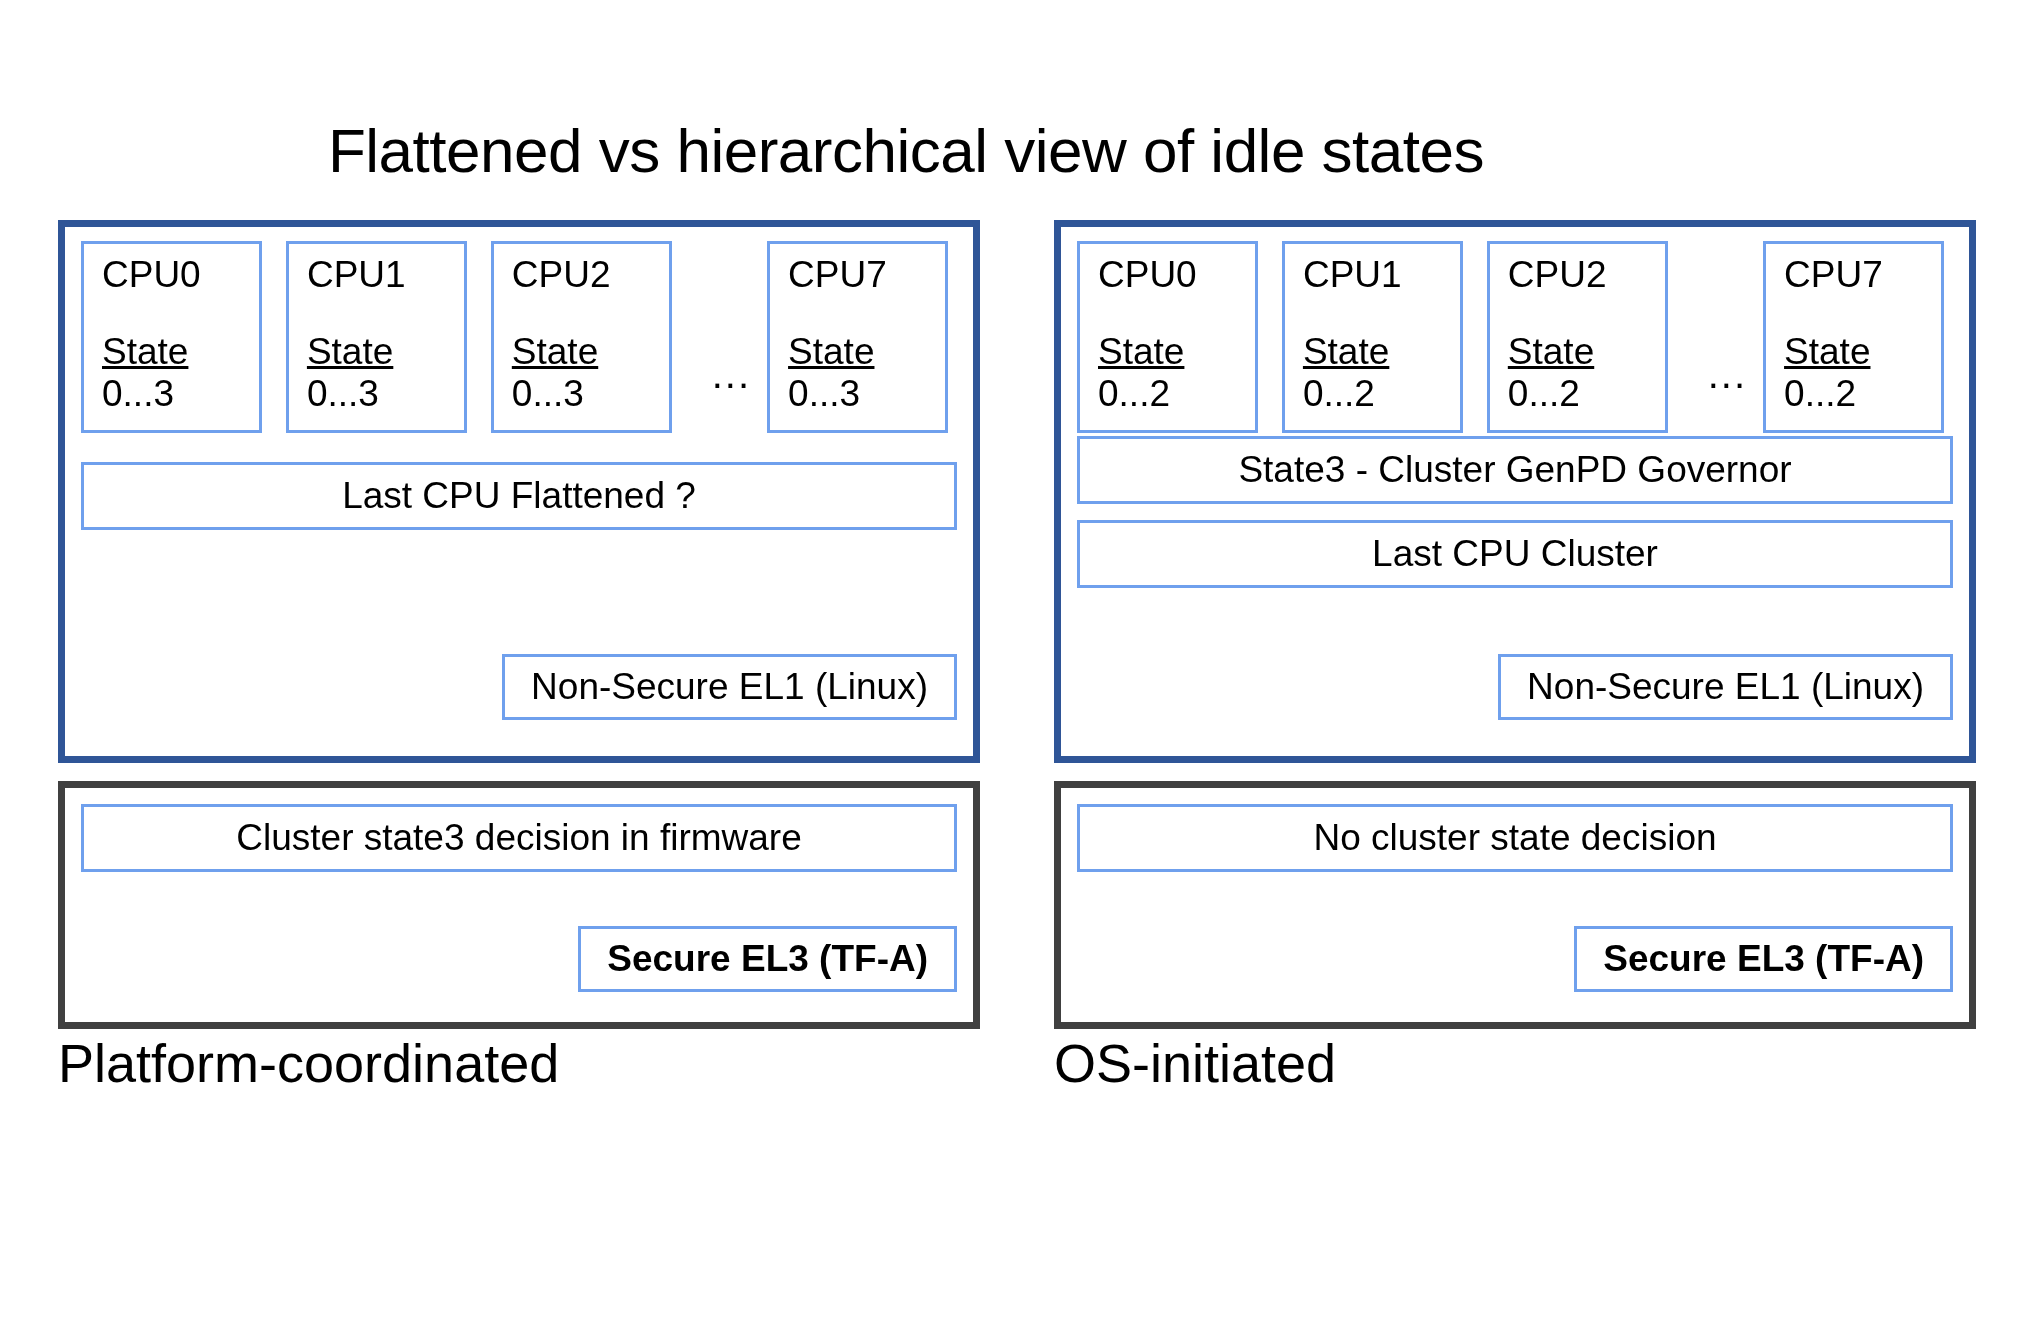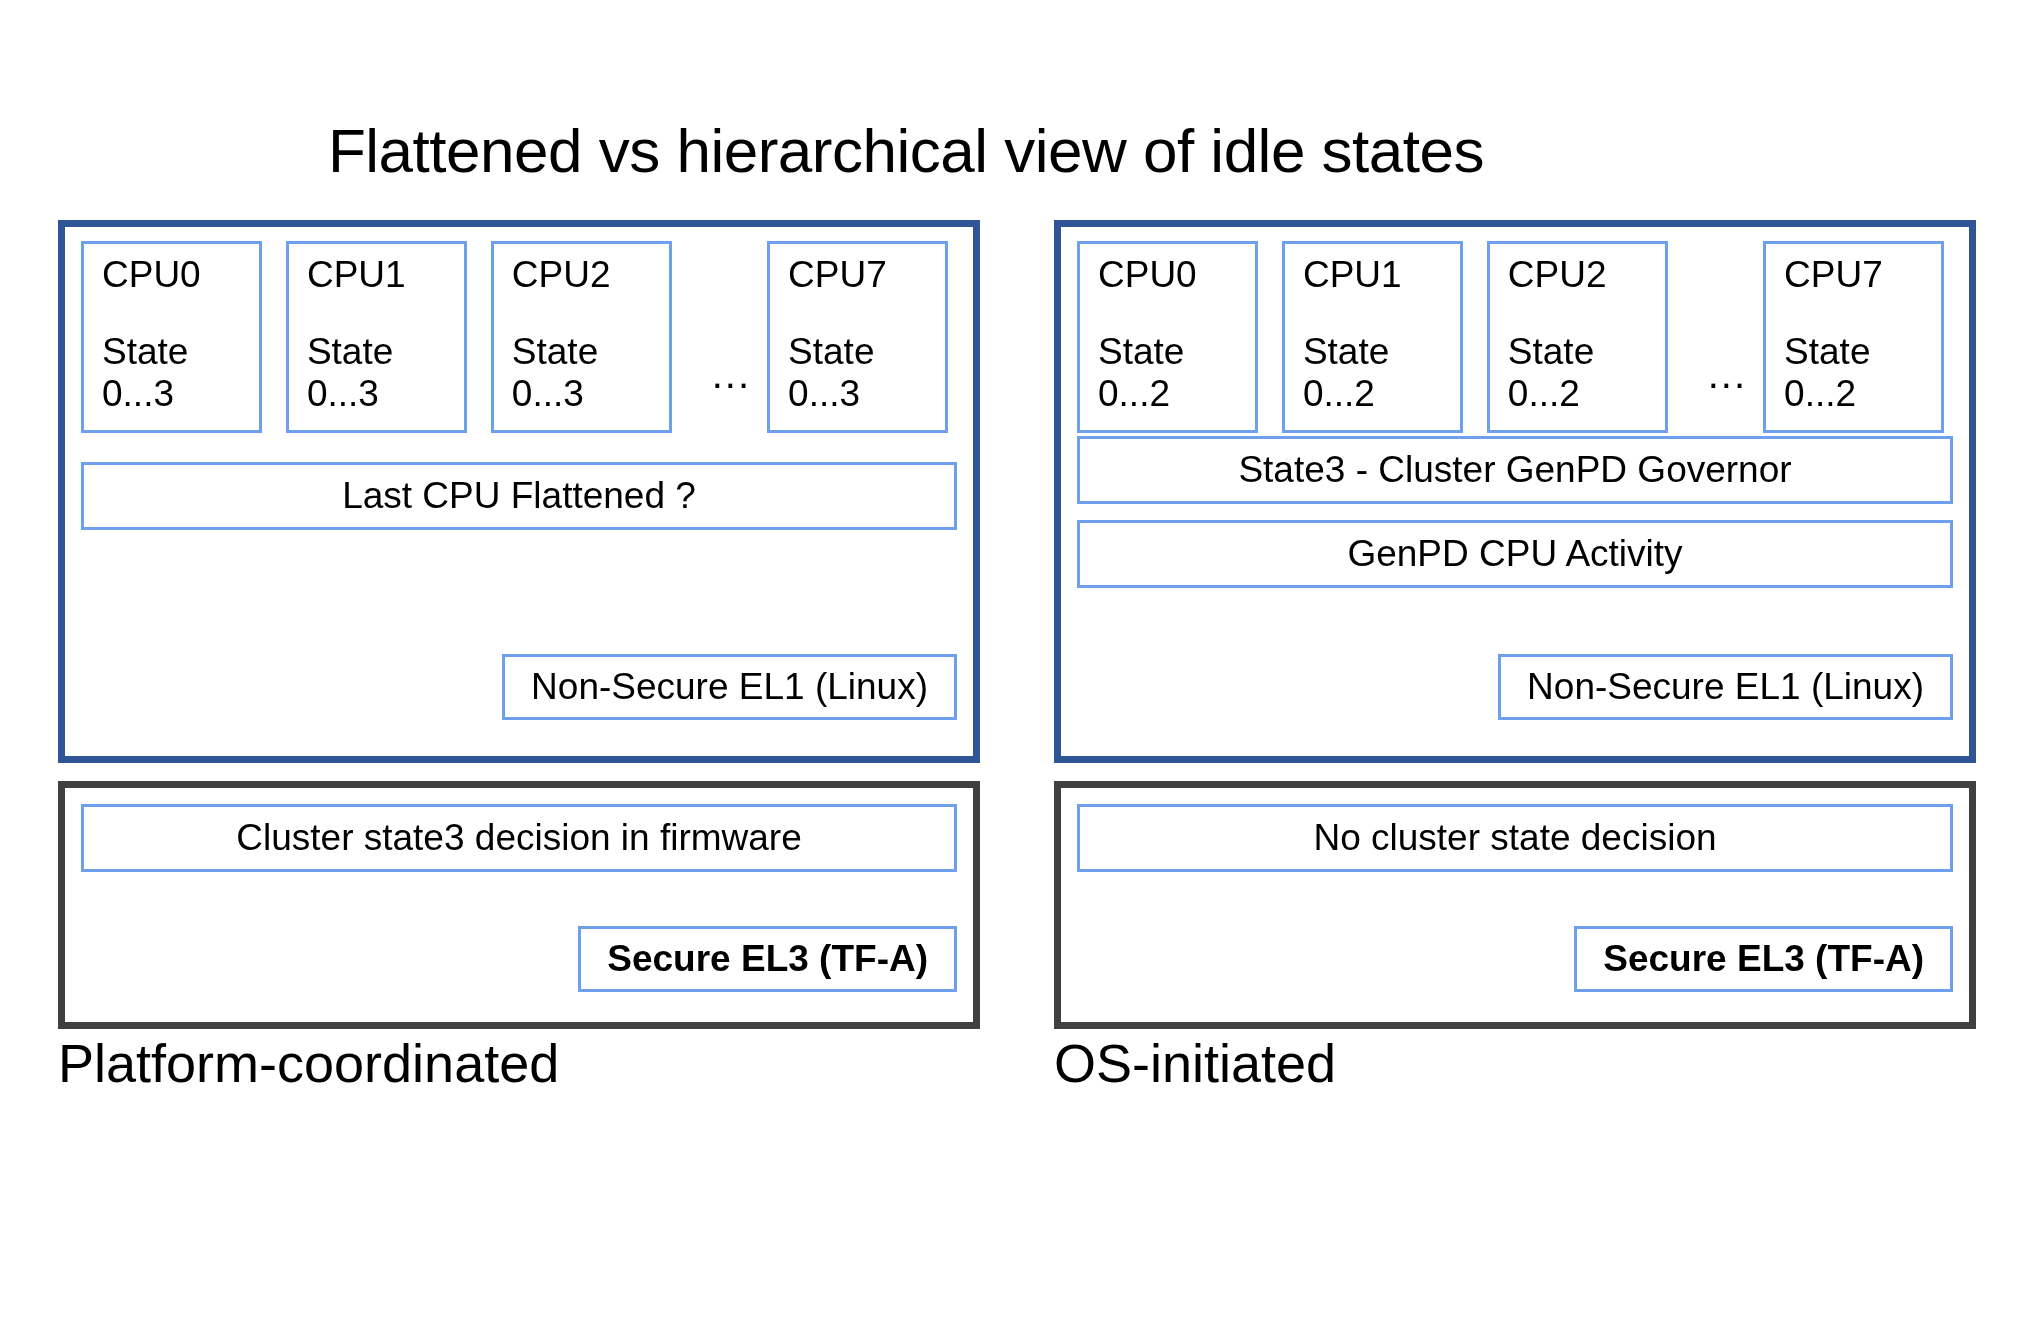--- a/index.html
+++ b/index.html
@@ -80,21 +80,21 @@
     font-size: 37px;
     line-height: 1.0;
   }
   .cpu-state {
     position: absolute;
     left: 18px;
     bottom: 16px;
     font-size: 37px;
     line-height: 1.12;
   }
-  .cpu-state .state-word { display: block; }
+  .cpu-state .state-word { display: block; text-decoration: underline; }
   .cpu-state .state-range { display: block; }
 
   .ellipsis {
     font-size: 40px;
     line-height: 1;
     align-self: flex-end;
     margin: 0 16px 42px 16px;
     letter-spacing: 2px;
   }
 
@@ -244,21 +244,21 @@
           <span class="state-range">0...2</span>
         </div>
       </div>
 
     </div>
 
     <div class="wide-box">State3 - Cluster GenPD Governor</div>
 
     <div class="gap-16"></div>
 
-    <div class="wide-box">GenPD CPU Activity</div>
+    <div class="wide-box">Last CPU Cluster</div>
 
     <div class="el-box ns-el1">Non-Secure EL1 (Linux)</div>
 
   </div>
 
   <div class="fw-panel">
     <div class="wide-box">No cluster state decision</div>
     <div class="el-box s-el3">Secure EL3 (TF-A)</div>
   </div>
 

